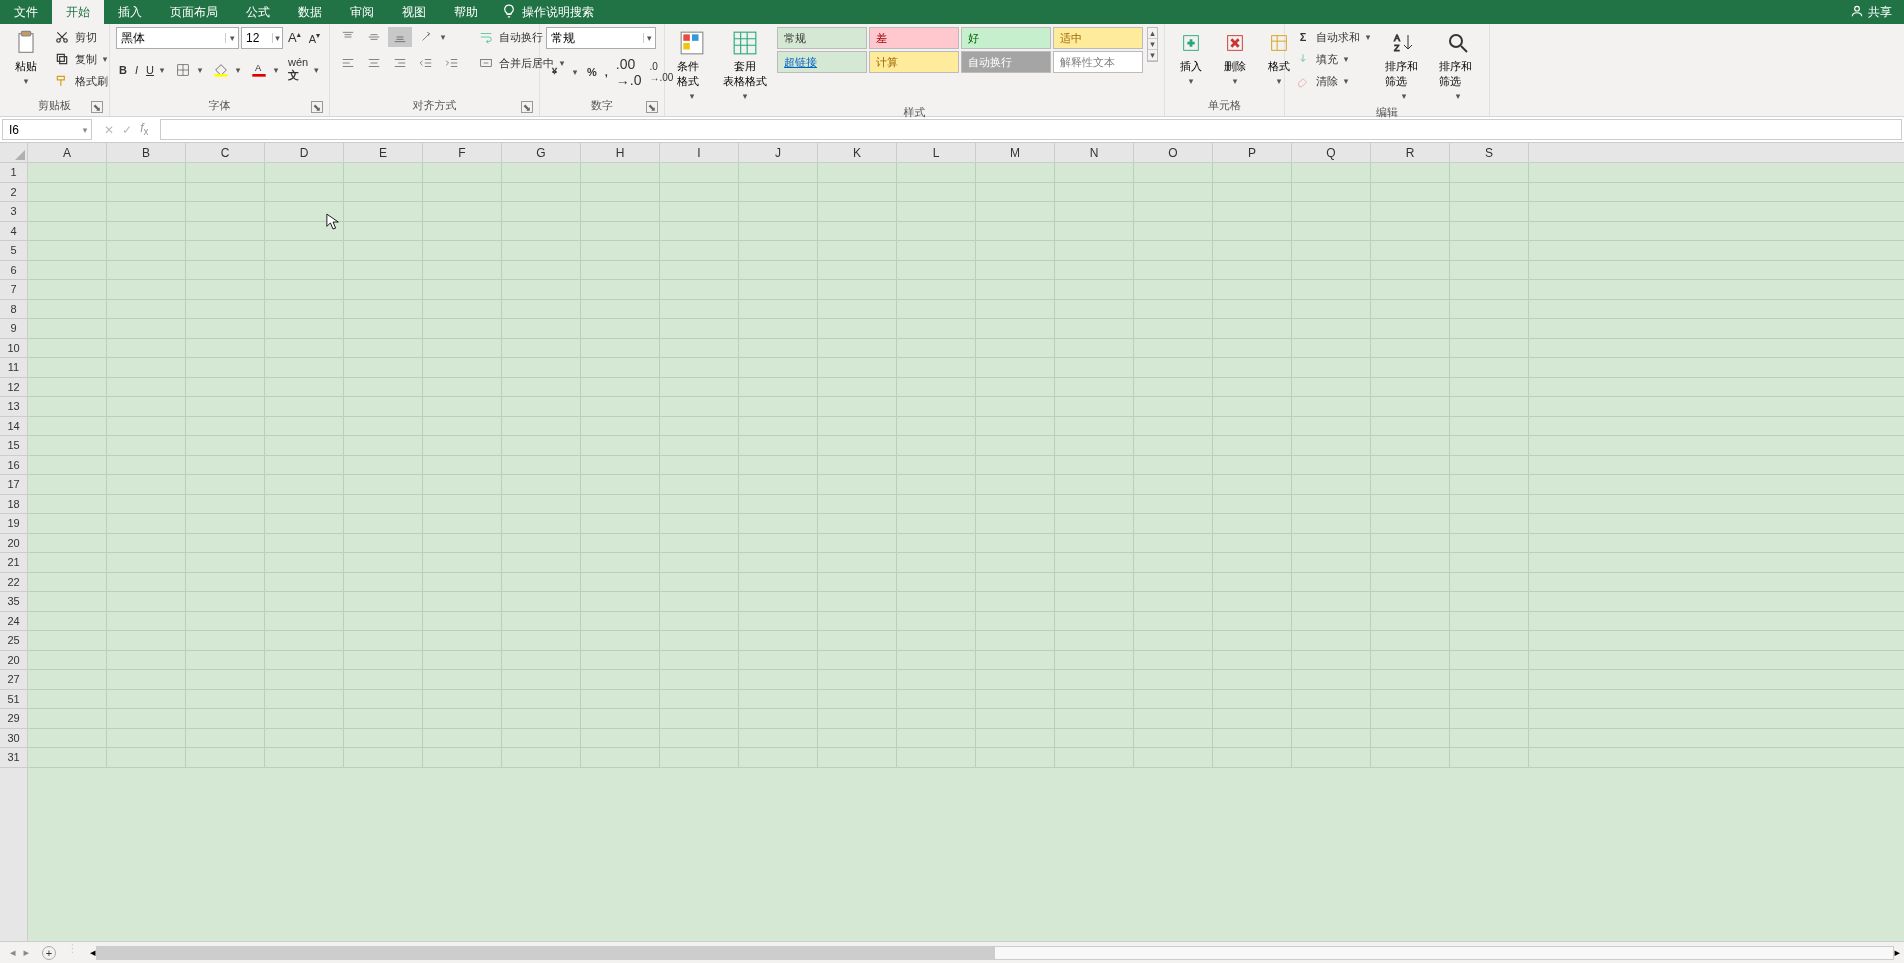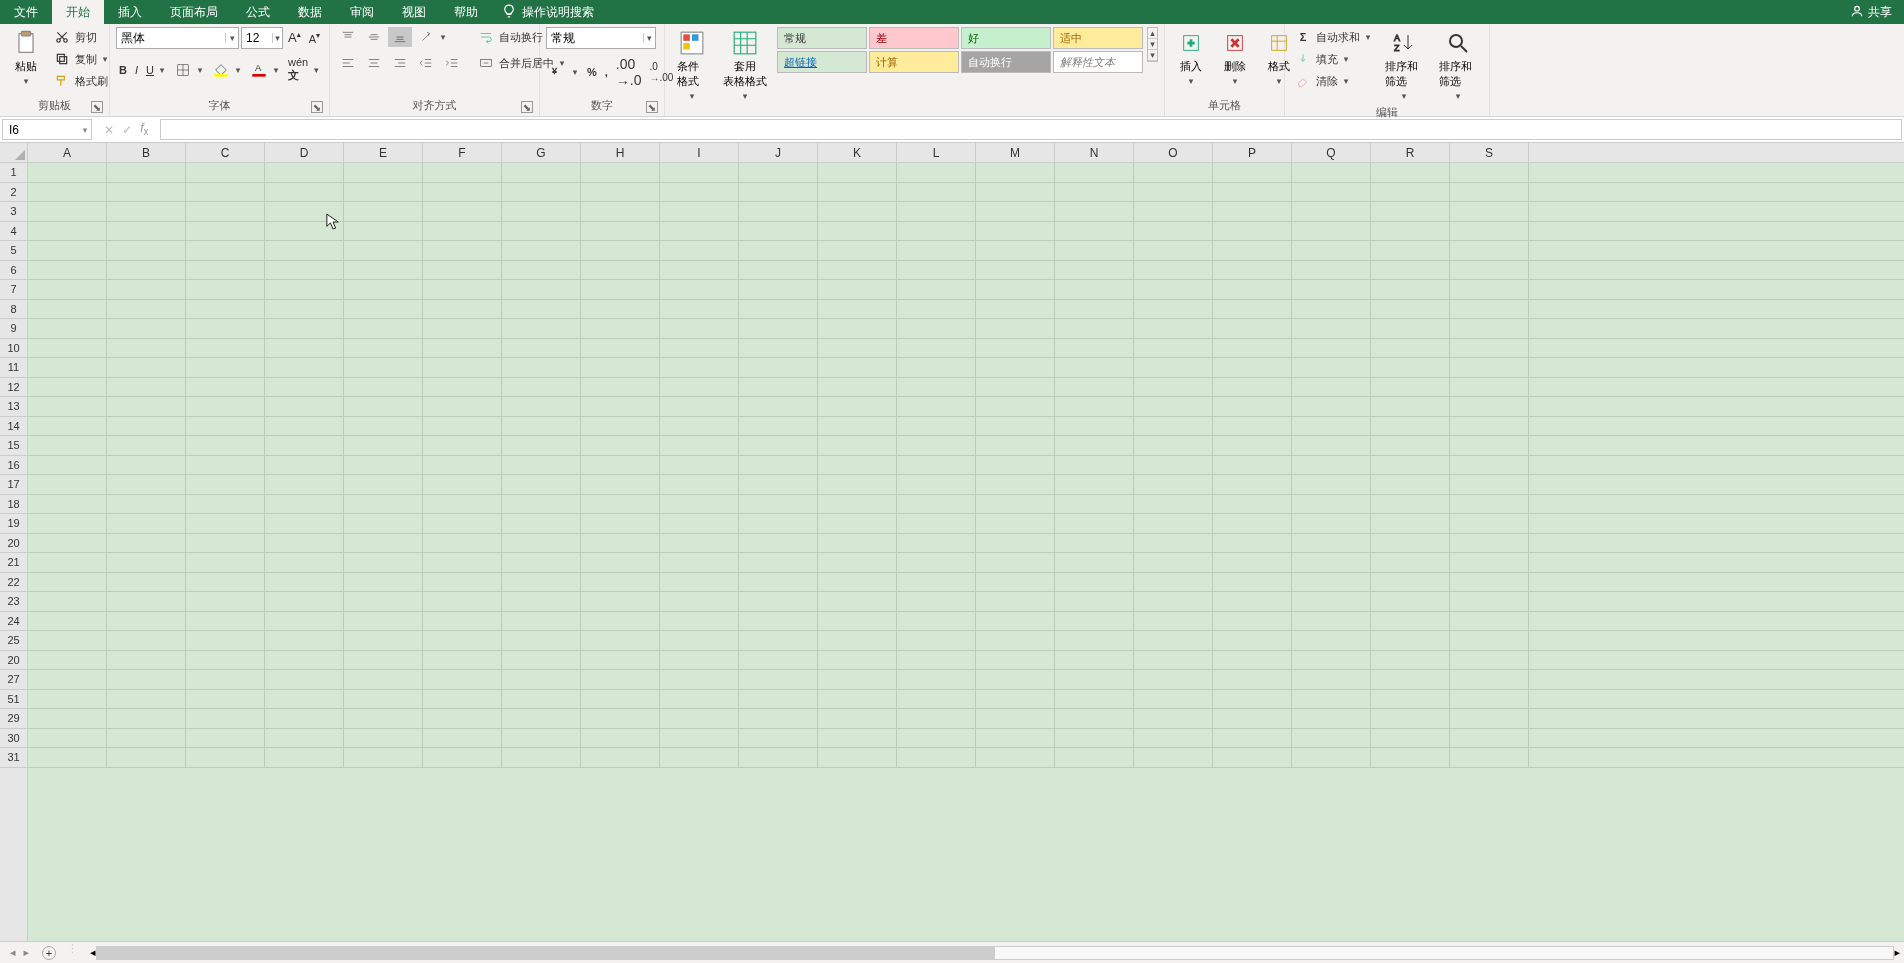--- a/index.html
+++ b/index.html
@@ -369,28 +369,29 @@
           <span class="dropdn">▾</span>
       </div>
       <div class="gallery" id="gallery">
           <div class="gbtn" style="background: rgb(213, 232, 212); color: rgb(51, 51, 51);">常规</div>
           <div class="gbtn" style="background: rgb(255, 199, 206); color: rgb(156, 0, 6);">差</div>
           <div class="gbtn" style="background: rgb(198, 239, 206); color: rgb(0, 97, 0);">好</div>
           <div class="gbtn" style="background: rgb(255, 235, 156); color: rgb(156, 101, 0);">适中</div>
           <div class="gbtn" style="background: rgb(213, 232, 212); color: rgb(5, 99, 193); text-decoration: underline;">超链接</div>
           <div class="gbtn" style="background: rgb(255, 235, 156); color: rgb(156, 101, 0);">计算</div>
           <div class="gbtn" style="background: rgb(165, 165, 165); color: rgb(255, 255, 255);">自动换行</div>
-          <div class="gbtn" style="background: rgb(255, 255, 255); color: rgb(127, 127, 127); font-style: italic;">解释性文本</div>
+          <div class="gbtn" style="background: rgb(255, 255, 255); color: rgb(127, 127, 127); ">解释性文本</div>
         </div>
       <div class="gscroll">
         <div>▴</div>
         <div>▾</div>
         <div>▾</div>
       </div>
     </div>
+    <div class="group-label"><span>样式</span></div>
   </div>
 
   <div class="group" style="width:120px">
     <div class="group-body">
       <div class="bigbtn">
           <span class="iconbox big">
             <svg width="22" height="22" viewBox="0 0 24 24" fill="none" stroke="#2a7">
               <rect x="4" y="4" width="16" height="16"></rect>
               <path d="M12 8v8M8 12h8" stroke="#2a7" stroke-width="3"></path>
             </svg>
@@ -532,21 +533,21 @@
       <div class="rowhead">13</div>
       <div class="rowhead">14</div>
       <div class="rowhead">15</div>
       <div class="rowhead">16</div>
       <div class="rowhead">17</div>
       <div class="rowhead">18</div>
       <div class="rowhead">19</div>
       <div class="rowhead">20</div>
       <div class="rowhead">21</div>
       <div class="rowhead">22</div>
-      <div class="rowhead">23</div>
+      <div class="rowhead">35</div>
       <div class="rowhead">24</div>
       <div class="rowhead">25</div>
       <div class="rowhead">20</div>
       <div class="rowhead">27</div>
       <div class="rowhead">51</div>
       <div class="rowhead">29</div>
       <div class="rowhead">30</div>
       <div class="rowhead">31</div>
     </div>
   <div class="cells" id="cells">

